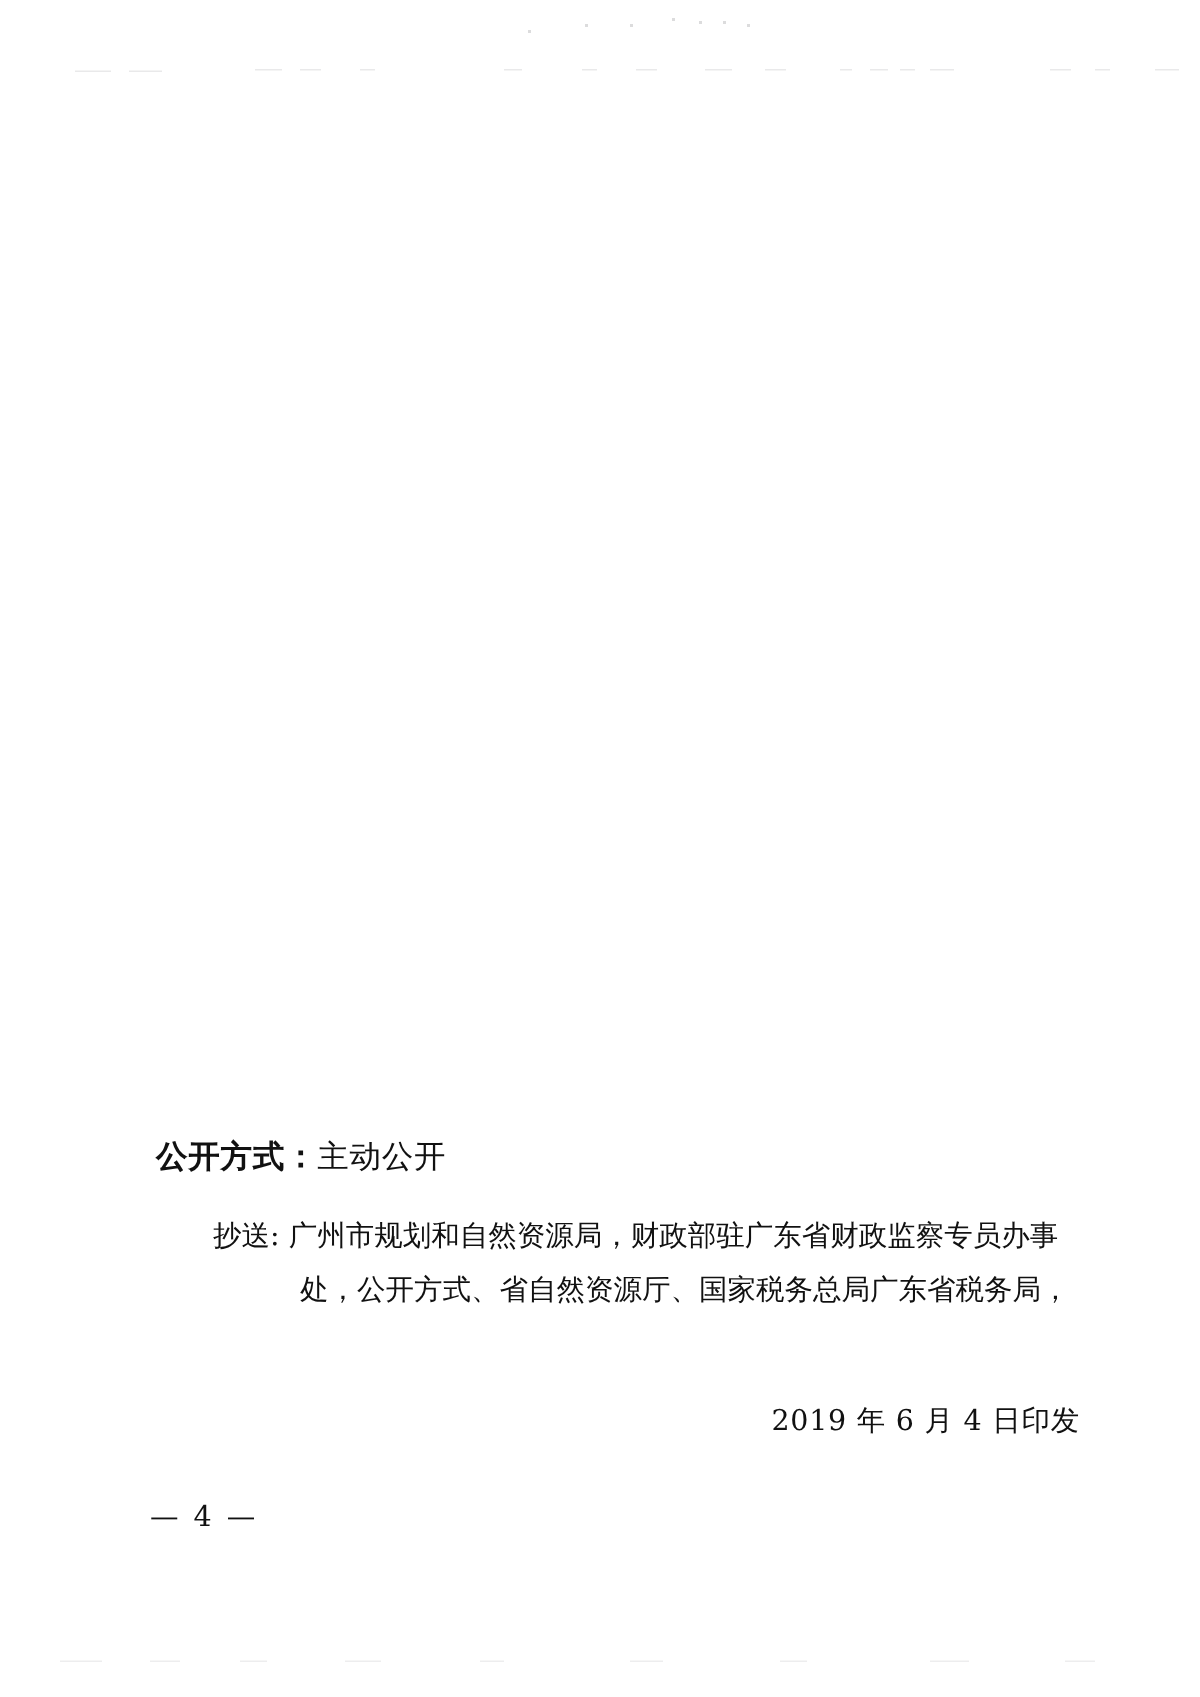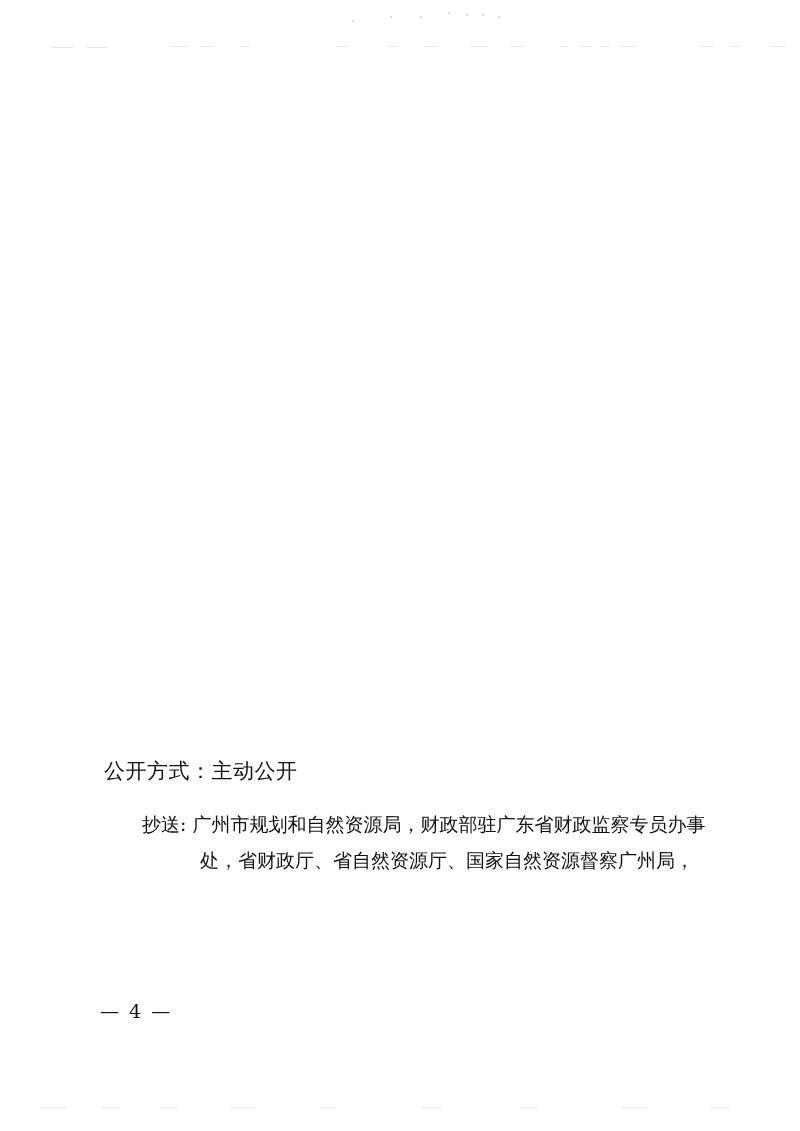--- a/index.html
+++ b/index.html
@@ -63,21 +63,21 @@
   .disclosure-line {
     position: absolute;
     left: 104px;
     top: 757px;
     font-size: 21px;
     letter-spacing: 0.5px;
     color: #111111;
     white-space: nowrap;
   }
   .disclosure-line .label {
-    font-weight: normal;
+    font-weight: bold;
     font-family: "DejaVu Sans", "Liberation Sans", sans-serif;
   }
   .disclosure-line .value {
     font-family: Liberation Sans, sans-serif;
   }
 
   .cc-block {
     position: absolute;
     left: 104px;
     top: 806px;
@@ -157,24 +157,25 @@
     <div class="disclosure-line">
       <span class="label">公开方式：</span><span class="value">主动公开</span>
     </div>
 
     <div class="cc-block">
       <div class="cc-line first">
         <span class="cc-label">抄送:</span>
         <span>广州市规划和自然资源局，财政部驻广东省财政监察专员办事</span>
       </div>
       <div class="cc-line cont">
-        <span>处，省财政厅、省自然资源厅、国家自然资源督察广州局，</span>
+        <span>处，公开方式、省自然资源厅、国家税务总局广东省税务局，</span>
       </div>
     </div>
 
+    <div class="issue-date">2019 年 6 月 4 日印发</div>
 
     <div class="page-number">— 4 —</div>
   </div>
 
   <div class="bottom-noise">
     <span style="left:40px; top:4px; width:28px;"></span>
     <span style="left:100px; top:4px; width:20px;"></span>
     <span style="left:160px; top:4px; width:18px;"></span>
     <span style="left:230px; top:4px; width:24px;"></span>
     <span style="left:320px; top:4px; width:16px;"></span>

